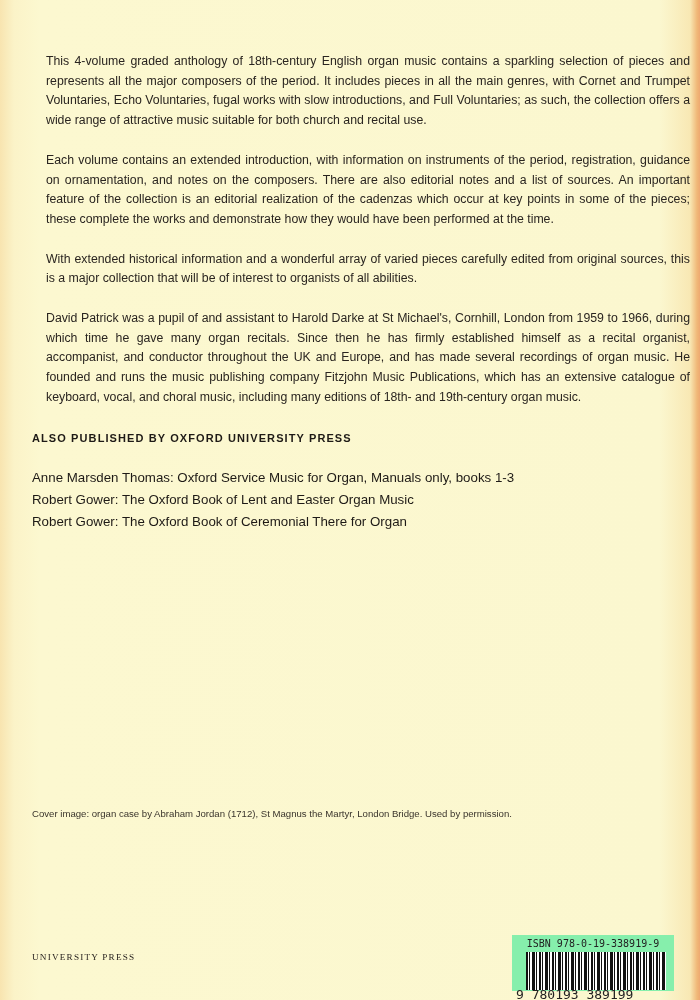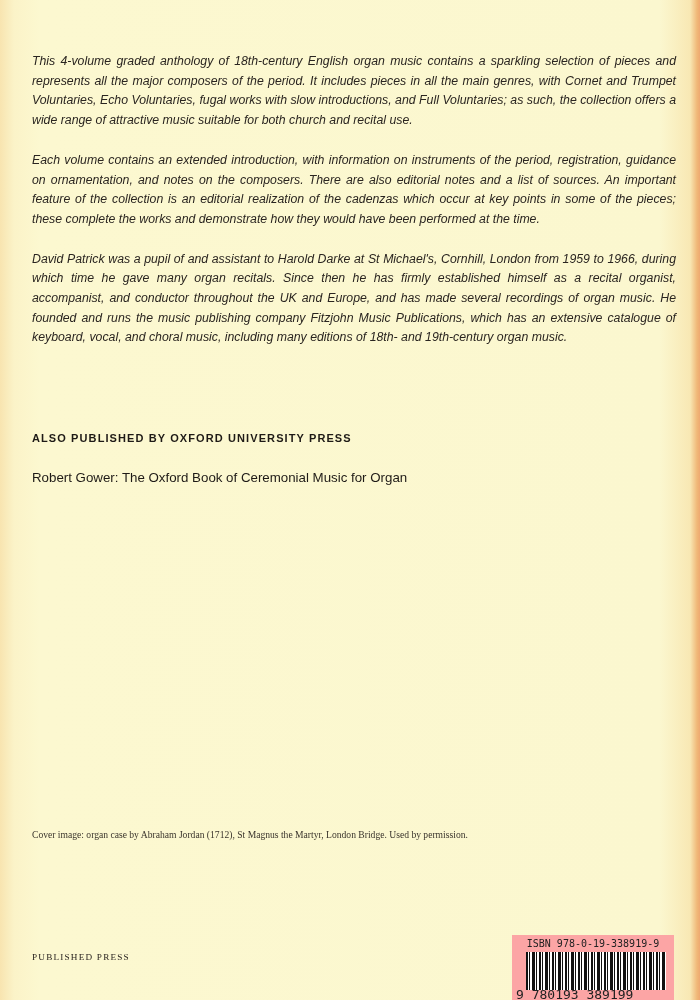--- a/index.html
+++ b/index.html
@@ -1,53 +1,56 @@
 <!DOCTYPE html>
 <html><head>
 <meta charset="utf-8">
 <style>
   html,body{margin:0;padding:0;}
   body{width:700px;height:1000px;overflow:hidden;position:relative;
     background:linear-gradient(90deg,#f8e4b0 0px,#fbf3c8 14px,#fcf8d0 40px,#fbf7cf 660px,#f8e8b4 690px,#f0b878 697px,#eea870 700px);
     font-family:"Liberation Sans",sans-serif;color:#2a2520;}
-  .blurb{position:absolute;left:32px;top:52px;width:644px;font-size:12.3px;line-height:19.7px;text-align:justify;font-style:italic;}
+  .blurb{position:absolute;left:46px;top:52px;width:644px;font-size:12.3px;line-height:19.7px;text-align:justify;}
   .blurb p{margin:0 0 20px 0;}
   .also{position:absolute;left:32px;top:432px;width:600px;}
   .also h3{margin:0 0 23px 0;font-size:11px;font-weight:bold;letter-spacing:1.1px;color:#1e1a16;}
   .also ul{list-style:none;margin:0;padding:0;}
   .also li{font-size:13.3px;line-height:21.8px;color:#1e1a16;}
-  .credit{position:absolute;left:32px;top:829px;font-size:9.6px;color:#3a342c;font-family:Liberation Serif, serif;}
+  .credit{position:absolute;left:32px;top:808px;font-size:9.6px;color:#3a342c;}
   .logo{position:absolute;left:32px;top:950px;color:#2a2420;font-family:"Liberation Serif",serif;}
   .logo .big{font-size:29px;letter-spacing:0.5px;line-height:28px;}
   .logo .small{font-size:9.2px;letter-spacing:1.2px;margin-top:2px;}
-  .barcode{position:absolute;left:512px;top:935px;width:162px;height:65px;background:#fca5a5;}
+  .barcode{position:absolute;left:512px;top:935px;width:162px;height:56px;background:#86efac;}
   .barcode .isbn{font-family:"DejaVu Sans Mono",monospace;font-size:10px;text-align:center;margin-top:3px;color:#222;}
   .barcode .bars{position:absolute;left:14px;top:17px;width:140px;height:38px;
     background:repeating-linear-gradient(90deg,#111 0 2px,#fff 2px 3px,#111 3px 4px,#fff 4px 6px,#111 6px 9px,#fff 9px 10px,#111 10px 11px,#fff 11px 13px);}
   .barcode .digits{position:absolute;left:4px;top:52px;font-family:"DejaVu Sans Mono",monospace;font-size:13px;color:#222;background:transparent;}
 </style>
 </head>
 <body>
 
 <div class="blurb">
   <p>This 4-volume graded anthology of 18th-century English organ music contains a sparkling selection of pieces and represents all the major composers of the period. It includes pieces in all the main genres, with Cornet and Trumpet Voluntaries, Echo Voluntaries, fugal works with slow introductions, and Full Voluntaries; as such, the collection offers a wide range of attractive music suitable for both church and recital use.</p>
   <p>Each volume contains an extended introduction, with information on instruments of the period, registration, guidance on ornamentation, and notes on the composers. There are also editorial notes and a list of sources. An important feature of the collection is an editorial realization of the cadenzas which occur at key points in some of the pieces; these complete the works and demonstrate how they would have been performed at the time.</p>
+  <p>With extended historical information and a wonderful array of varied pieces carefully edited from original sources, this is a major collection that will be of interest to organists of all abilities.</p>
   <p>David Patrick was a pupil of and assistant to Harold Darke at St Michael's, Cornhill, London from 1959 to 1966, during which time he gave many organ recitals. Since then he has firmly established himself as a recital organist, accompanist, and conductor throughout the UK and Europe, and has made several recordings of organ music. He founded and runs the music publishing company Fitzjohn Music Publications, which has an extensive catalogue of keyboard, vocal, and choral music, including many editions of 18th- and 19th-century organ music.</p>
 </div>
 
 <div class="also">
   <h3>ALSO PUBLISHED BY OXFORD UNIVERSITY PRESS</h3>
   <ul>
-    <li>Robert Gower: The Oxford Book of Ceremonial Music for Organ</li>
+    <li>Anne Marsden Thomas: Oxford Service Music for Organ, Manuals only, books 1-3</li>
+    <li>Robert Gower: The Oxford Book of Lent and Easter Organ Music</li>
+    <li>Robert Gower: The Oxford Book of Ceremonial There for Organ</li>
   </ul>
 </div>
 
 <div class="credit">Cover image: organ case by Abraham Jordan (1712), St Magnus the Martyr, London Bridge. Used by permission.</div>
 
 <div class="logo">
-  <div class="small">PUBLISHED PRESS</div>
+  <div class="small">UNIVERSITY PRESS</div>
 </div>
 
 <div class="barcode">
   <div class="isbn">ISBN 978-0-19-338919-9</div>
   <div class="bars"></div>
   <div class="digits">9 780193 389199</div>
 </div>
 
 </body></html>

